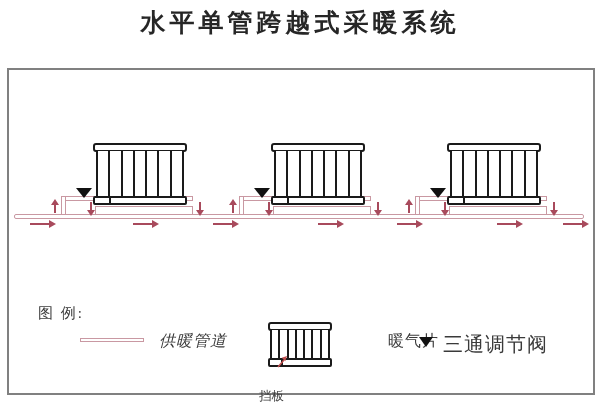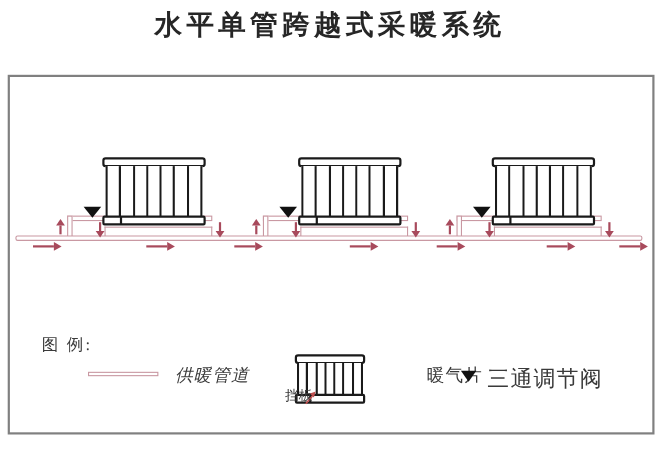--- a/index.html
+++ b/index.html
@@ -48,21 +48,21 @@
                 border-top:6px solid var(--arrow);}
 
   
   .legend-text{position:absolute;font-family:"Liberation Serif",serif;color:var(--legend-text);}
   .lg-heading{left:38px;top:304px;font-size:15px;letter-spacing:2px;}
   .lg-pipe-symbol{left:80px;top:338px;width:62px;height:2px;}
   .lg-pipe{left:159px;top:331px;font-size:16px;letter-spacing:1px;font-style:italic;}
   .lg-rad{left:340px;top:331px;font-size:16px;letter-spacing:1px;margin-left:48px;}
   .lg-valve{left:419px;top:337px;}
   .lg-valve-label{left:443px;top:331px;font-size:20px;letter-spacing:1px;}
-  .lg-baffle{left:259px;top:352px;font-size:12.5px;font-family:Liberation Serif, serif;}
+  .lg-baffle{left:259px;top:388px;font-size:12.5px;font-family:Liberation Serif, serif;}
   .baffle-arrow{position:absolute;left:276px;top:355px;}
 
   .watermark{position:absolute;right:7px;top:374px;font-size:17.5px;font-weight:700;
              letter-spacing:0.5px;color:var(--wm);background:#fff;padding:1px 3px;
              text-shadow:1px 1px 0 #ffffff,-1px -1px 0 #cfcfcf;
              font-family:"Liberation Sans",sans-serif;}
 </style>
 </head>
 <body>
 

